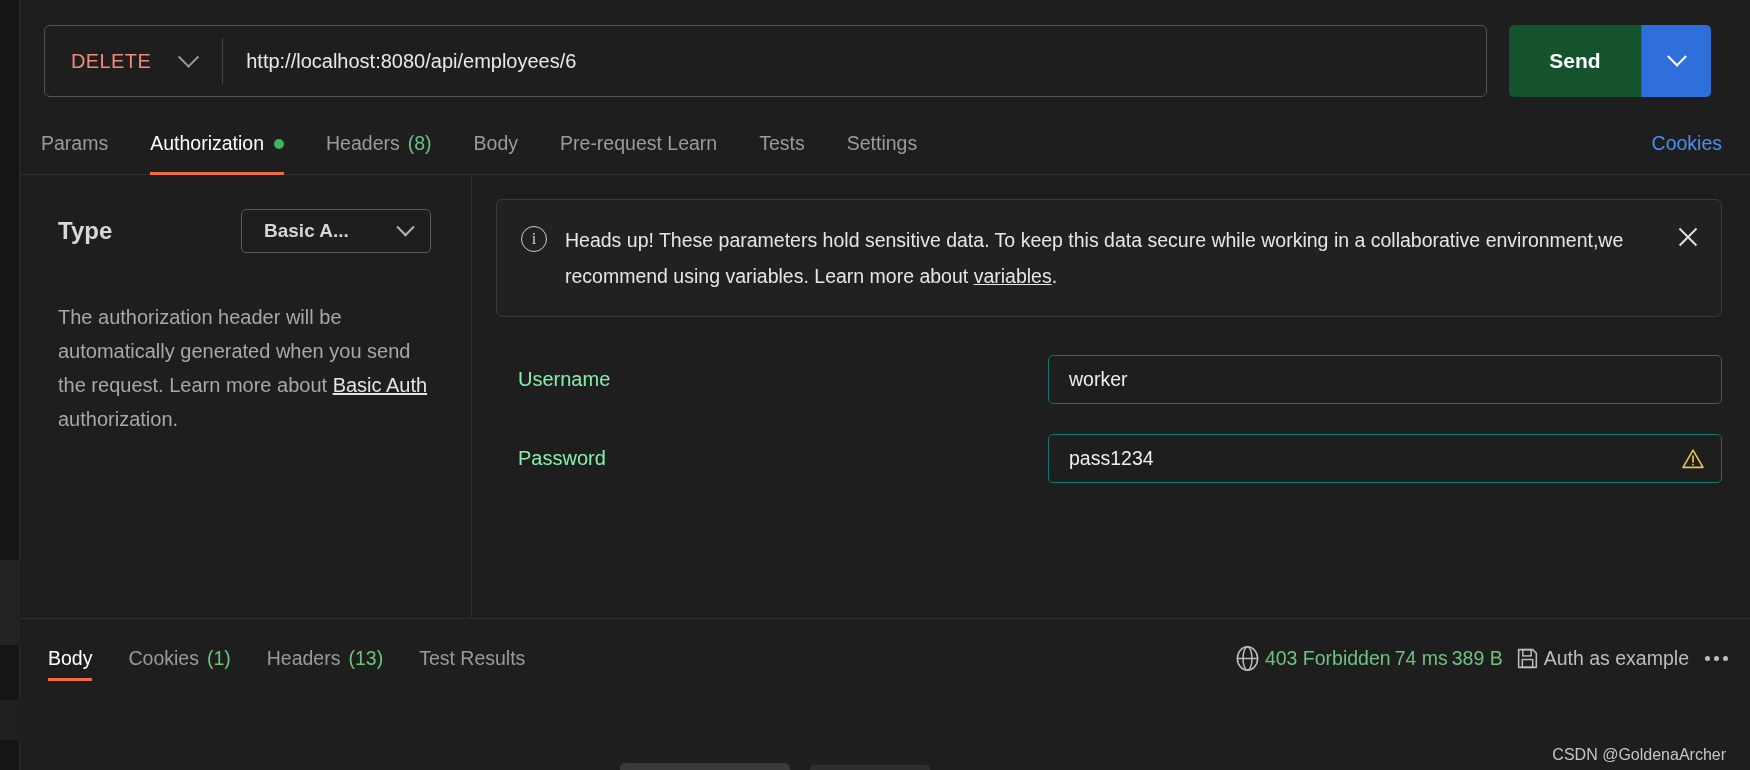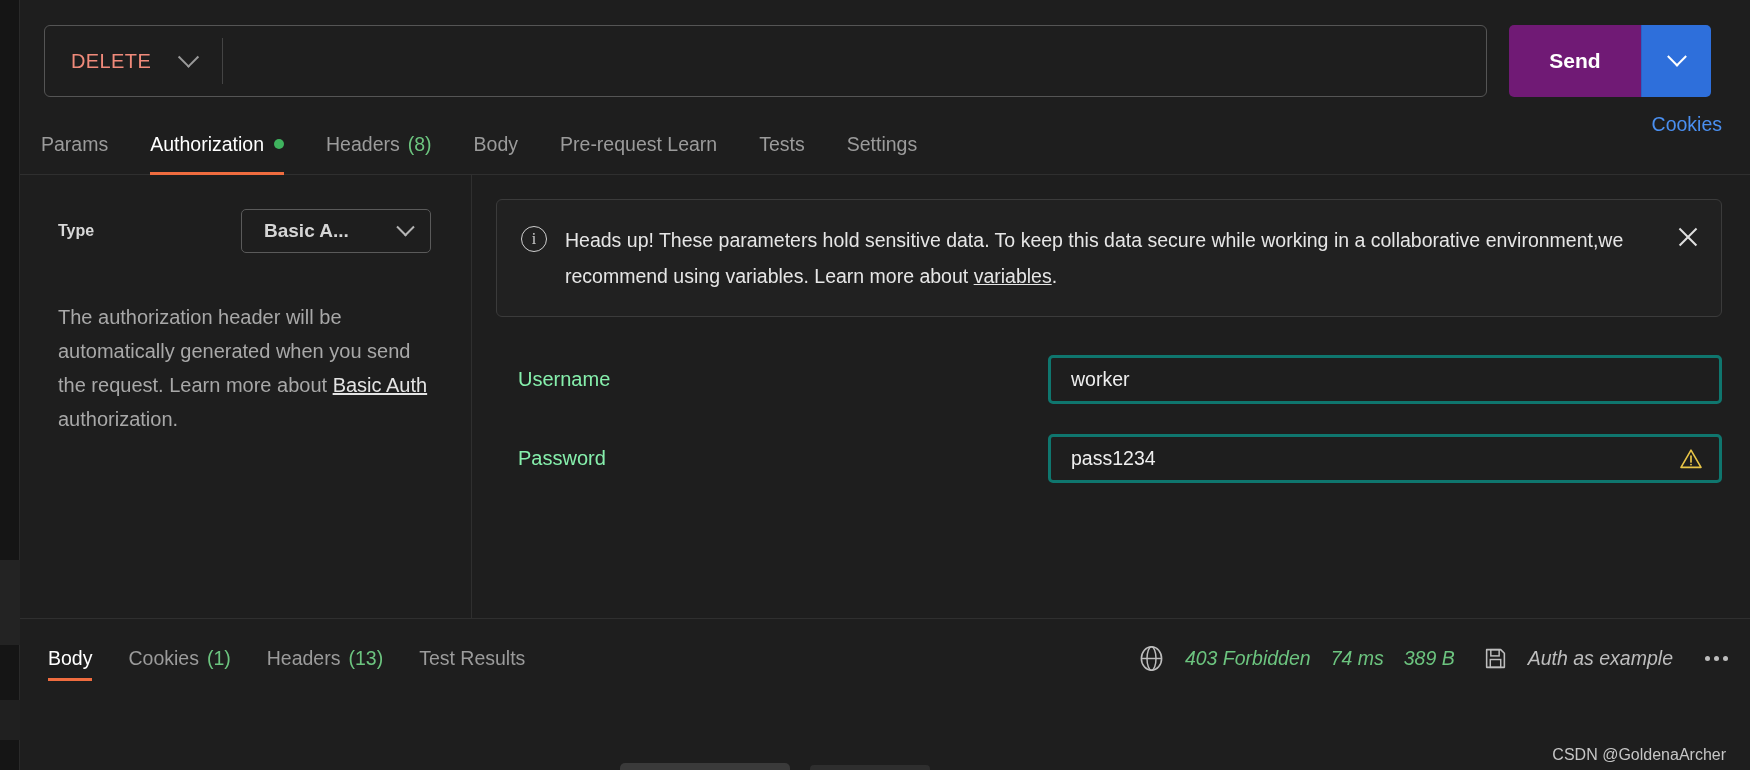--- a/index.html
+++ b/index.html
@@ -103,21 +103,21 @@
   .send-group {
     position: absolute;
     left: 1489px; top: 25px;
     height: 72px;
     display: flex;
     border-radius: 5px;
     overflow: hidden;
   }
   .send-btn {
     width: 132px;
-    background: #701a75;
+    background: #14532d;
     color: #ffffff;
     font-size: 21px;
     font-weight: bold;
     display: flex;
     align-items: center;
     justify-content: center;
     border: none;
     cursor: pointer;
     font-family: "Liberation Sans", sans-serif;
   }
@@ -135,21 +135,21 @@
     width: 14px; height: 14px;
   }
 
   
   .req-tabs {
     position: absolute;
     left: 20px; top: 113px;
     width: 1730px; height: 62px;
     border-bottom: 1px solid #2f2f2f;
     display: flex;
-    align-items: flex-start;
+    align-items: center;
   }
   .tab {
     position: relative;
     height: 62px;
     display: flex;
     align-items: center;
     padding: 0 21px;
     color: #9b9b9b;
     font-size: 19.5px;
     cursor: pointer;
@@ -195,21 +195,21 @@
     padding: 34px 40px 0 38px;
   }
 
   .type-row {
     display: flex;
     align-items: center;
     justify-content: space-between;
   }
   .type-label {
     color: #d8d8d8;
-    font-size: 16px;
+    font-size: 24px;
     font-weight: bold;
   }
   .type-select {
     width: 190px;
     height: 44px;
     border: 1px solid #5a5a5a;
     border-radius: 5px;
     display: flex;
     align-items: center;
     justify-content: space-between;
@@ -305,21 +305,21 @@
   .cred-row.second { margin-top: 30px; }
   .cred-label {
     width: 530px;
     color: #86efac;
     font-size: 20px;
   }
   .cred-field {
     position: relative;
     flex: 1;
     height: 49px;
-    border: 3px solid #0f766e;
+    border: 1px solid #0f766e;
     border-radius: 5px;
     display: flex;
     align-items: center;
     padding: 0 20px;
   }
   .cred-field input {
     background: transparent;
     border: none;
     outline: none;
     color: #eeeeee;
@@ -370,23 +370,22 @@
     height: 3px;
     background: #ef6c3f;
   }
   .rtab .count { color: #6cc47f; margin-left: 8px; }
 
   .resp-status {
     position: absolute;
     right: 22px; top: 14px;
     display: flex;
     align-items: center;
-    gap: 20px;
+    gap: 4px;
     height: 50px;
-    font-style: italic;
   }
   .globe-icon { width: 27px; height: 27px; cursor: pointer; }
   .stat { color: #6cc47f; font-size: 19.5px; white-space: nowrap; }
   .save-icon { width: 25px; height: 25px; margin-left: 8px; cursor: pointer; }
   .save-text { color: #bdbdbd; font-size: 19.5px; cursor: pointer; white-space: nowrap; }
   .ellipsis {
     display: flex; gap: 4px; margin-left: 12px; cursor: pointer;
   }
   .ellipsis i {
     width: 5px; height: 5px; border-radius: 50%;
@@ -426,20 +425,21 @@
   </div>
 
   <div class="urlbar-wrap">
 
     <div class="url-box">
       <div class="method">
         <span class="method-label">DELETE</span>
         <span class="chev"></span>
       </div>
       <div class="method-sep"></div>
+      <input class="url-text" value="http://localhost:8080/api/employees/6" style="">
     </div>
 
     <div class="send-group">
       <button class="send-btn">Send</button>
       <div class="send-caret">
         <span class="chev"></span>
       </div>
     </div>
   </div>
 

